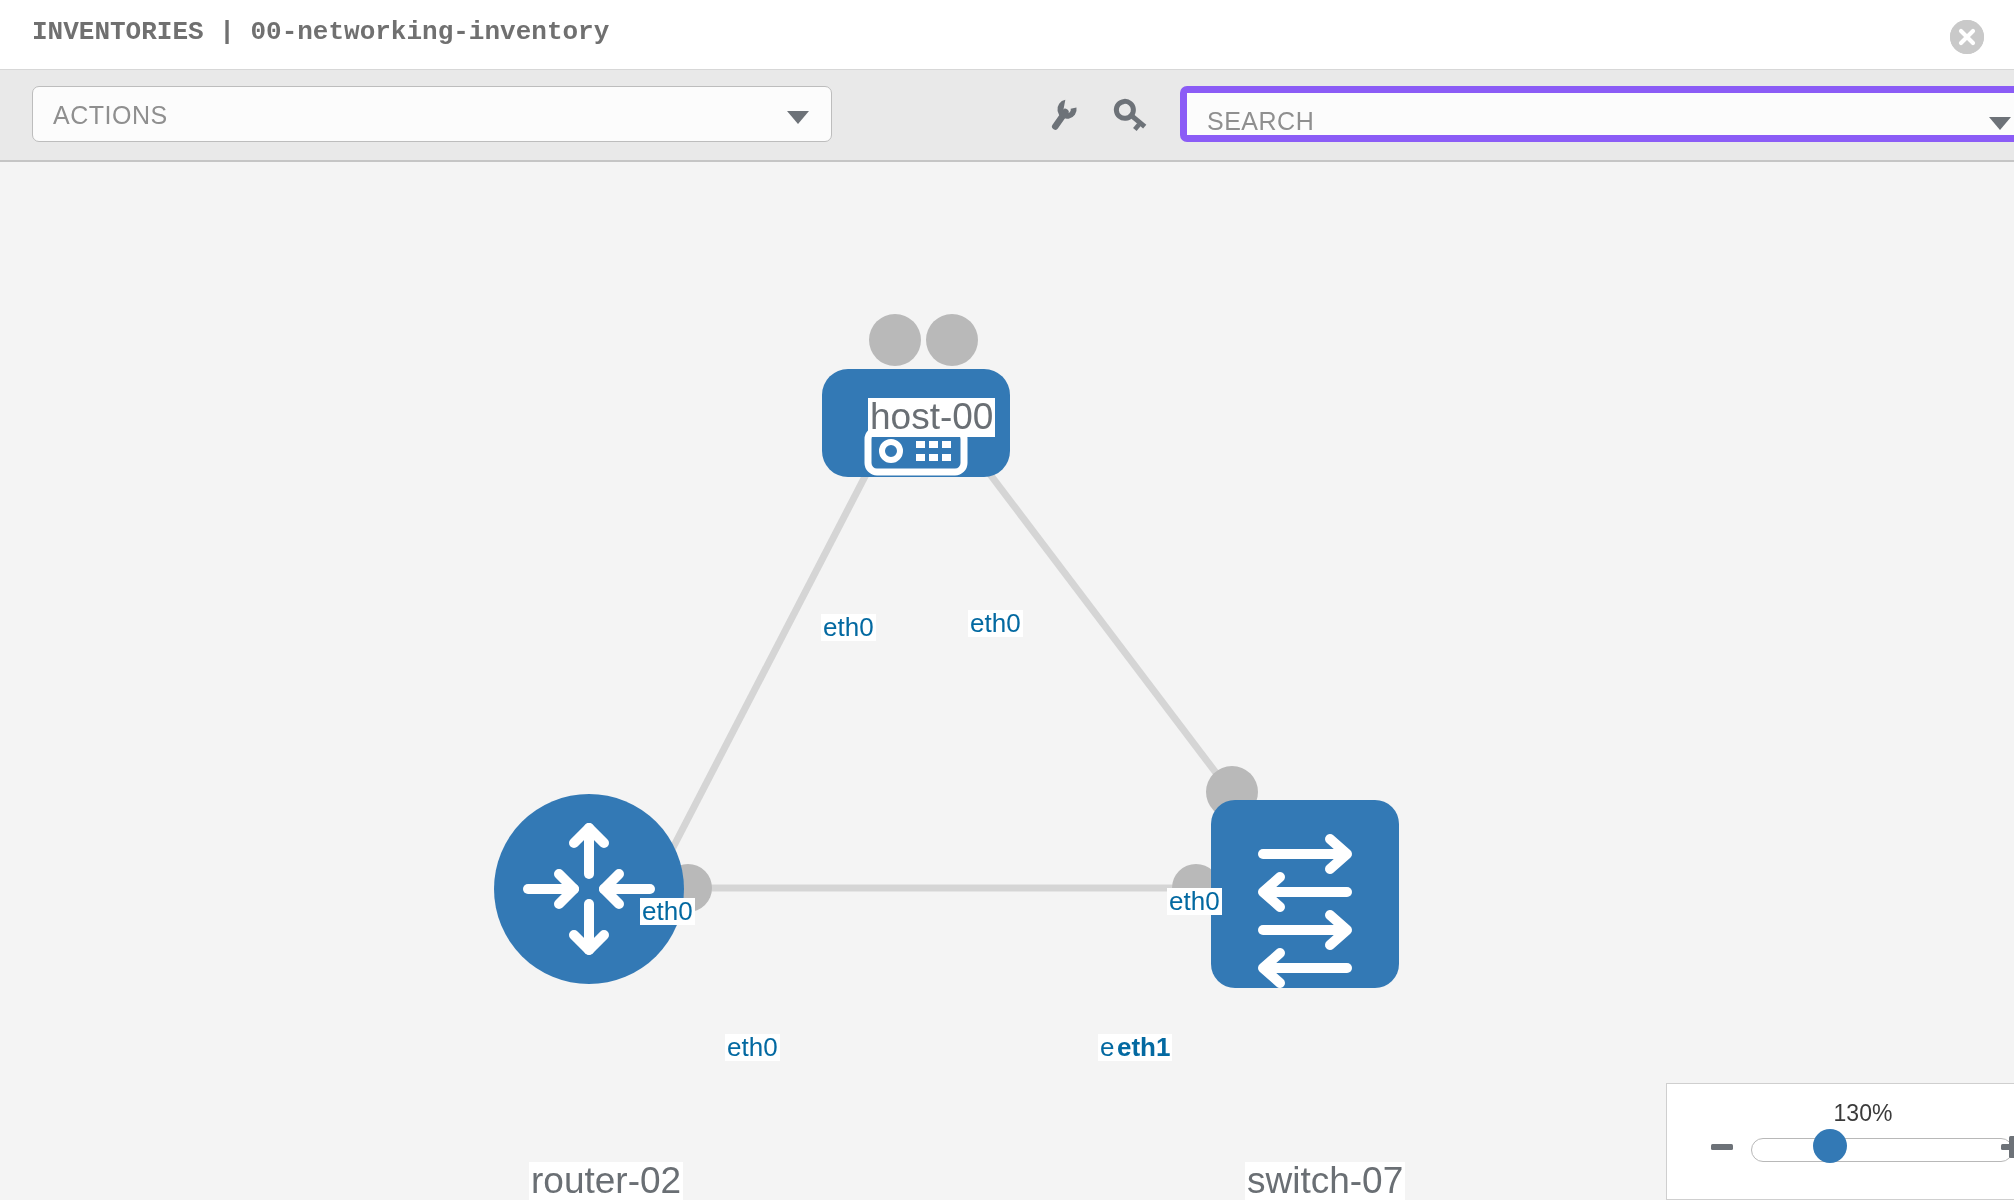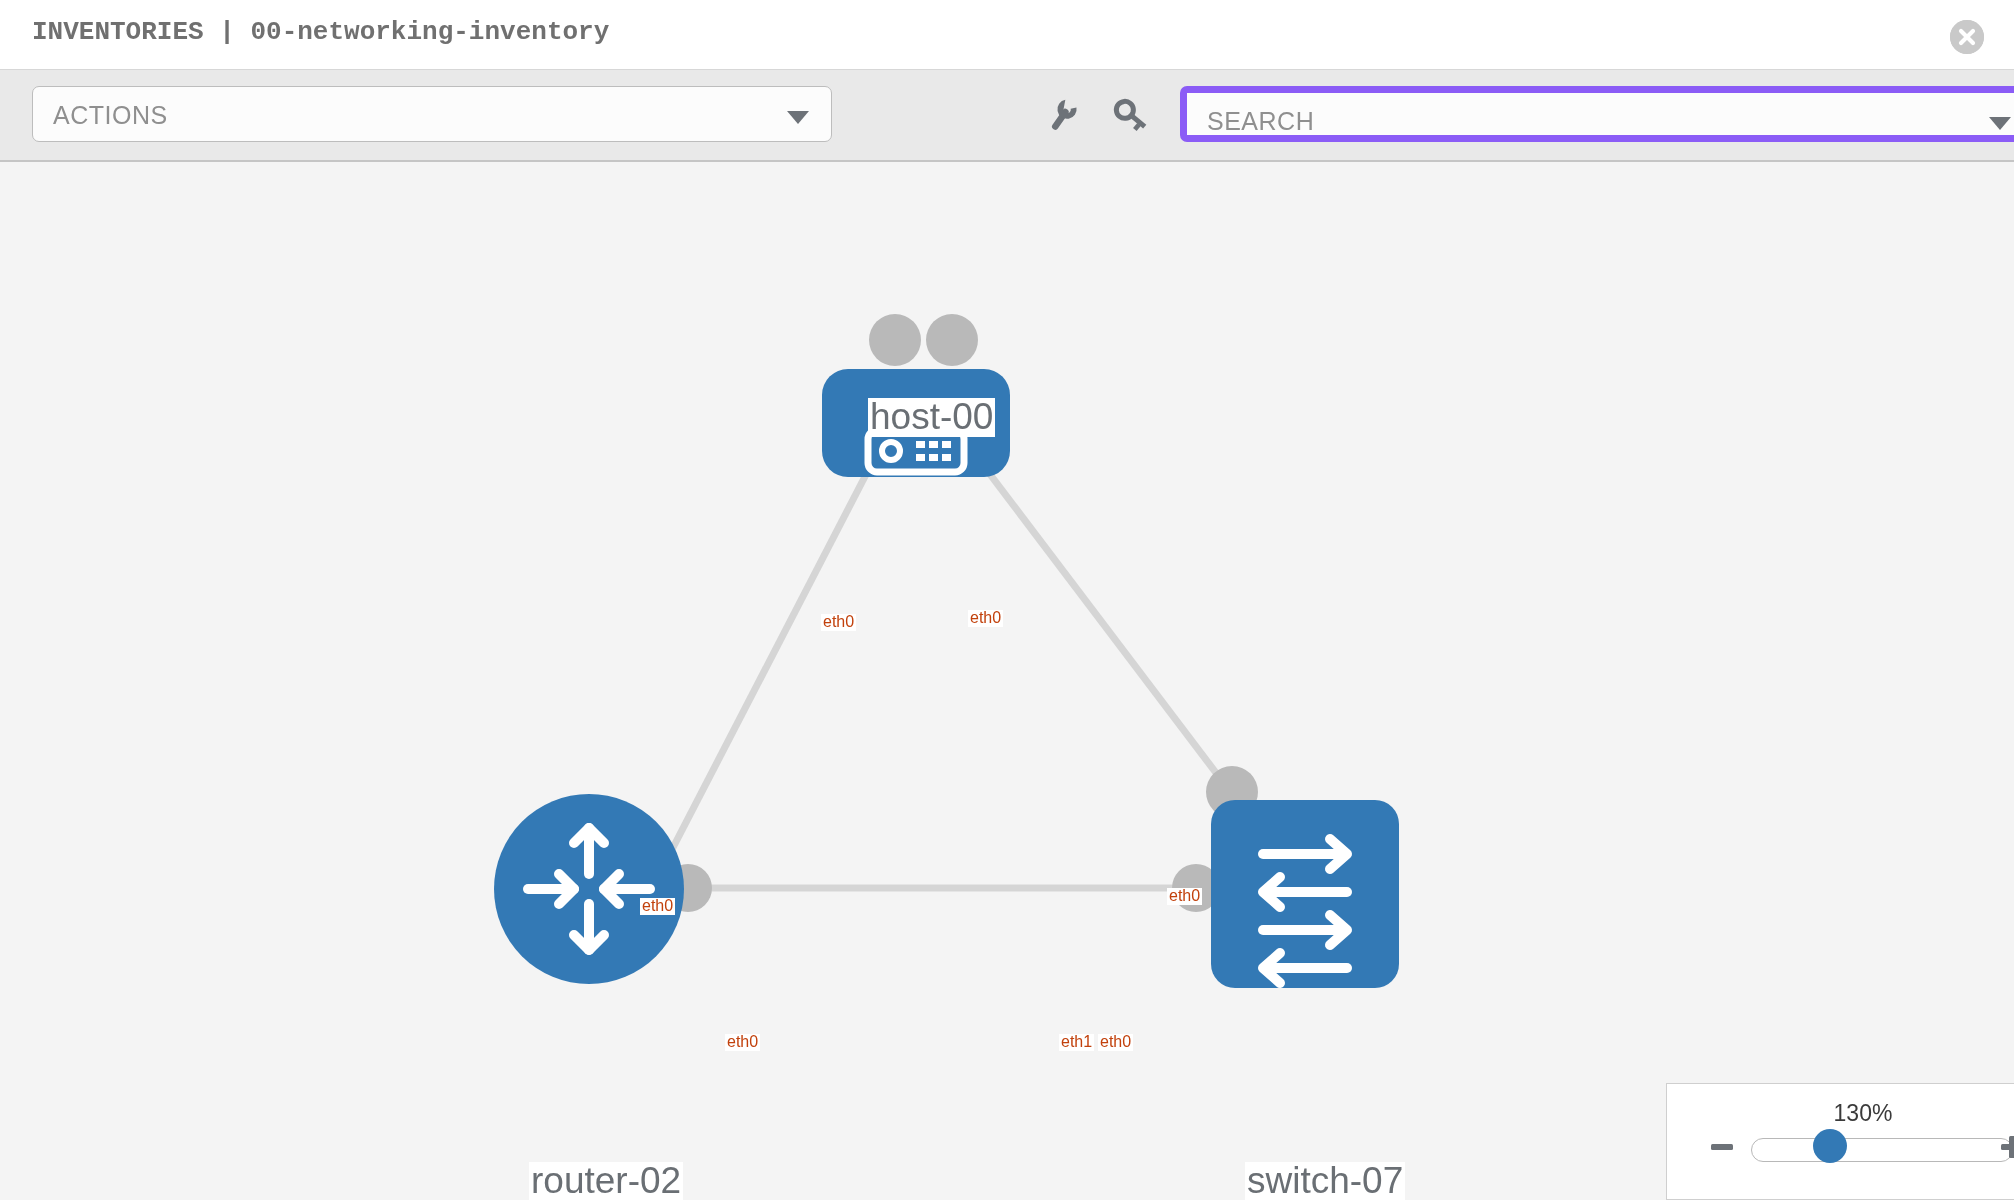--- a/index.html
+++ b/index.html
@@ -136,21 +136,21 @@
   
   .glabel {
     position: absolute;
     background: #ffffff;
     color: #666b70;
     white-space: nowrap;
     line-height: 1.05;
     padding: 0 2px;
   }
   .glabel.node-name { font-size: 37px; color:#6a6f74; }
-  .glabel.iface     { font-size: 16px; color:#c2410c; }
+  .glabel.iface     { font-size: 26px; color:#0369a1; }
 
   
   .zoom-panel {
     position: absolute;
     left: 1620px;
     top: 1083px;
     width: 394px;
     height: 117px;
     background: #ffffff;
     border: 1px solid #cfcfcf;
@@ -329,21 +329,21 @@
     <div class="glabel node-name" style="left:868px; top:236px;">host-00</div>
     <div class="glabel node-name" style="left:529px; top:1000px;">router-02</div>
     <div class="glabel node-name" style="left:1245px; top:1000px;">switch-07</div>
 
     <div class="glabel iface" style="left:821px; top:452px;">eth0</div>
     <div class="glabel iface" style="left:968px; top:448px;">eth0</div>
     <div class="glabel iface" style="left:640px; top:736px;">eth0</div>
     <div class="glabel iface" style="left:1167px; top:726px;">eth0</div>
     <div class="glabel iface" style="left:725px; top:872px;">eth0</div>
     <div class="glabel iface" style="left:1098px; top:872px;">eth0</div>
-    <div class="glabel iface" style="left:1059px; top:872px;">eth1</div>
+    <div class="glabel iface" style="left:1115px; top:872px;font-weight:bold;">eth1</div>
   </div>
 
   <div class="zoom-panel">
     <div class="zoom-pct">130%</div>
 
     <div class="zoom-minus">
       <svg width="26" height="26" viewBox="0 0 26 26">
         <rect x="2" y="10" width="22" height="6" rx="1.5" fill="#6d7278"></rect>
       </svg>
     </div>

